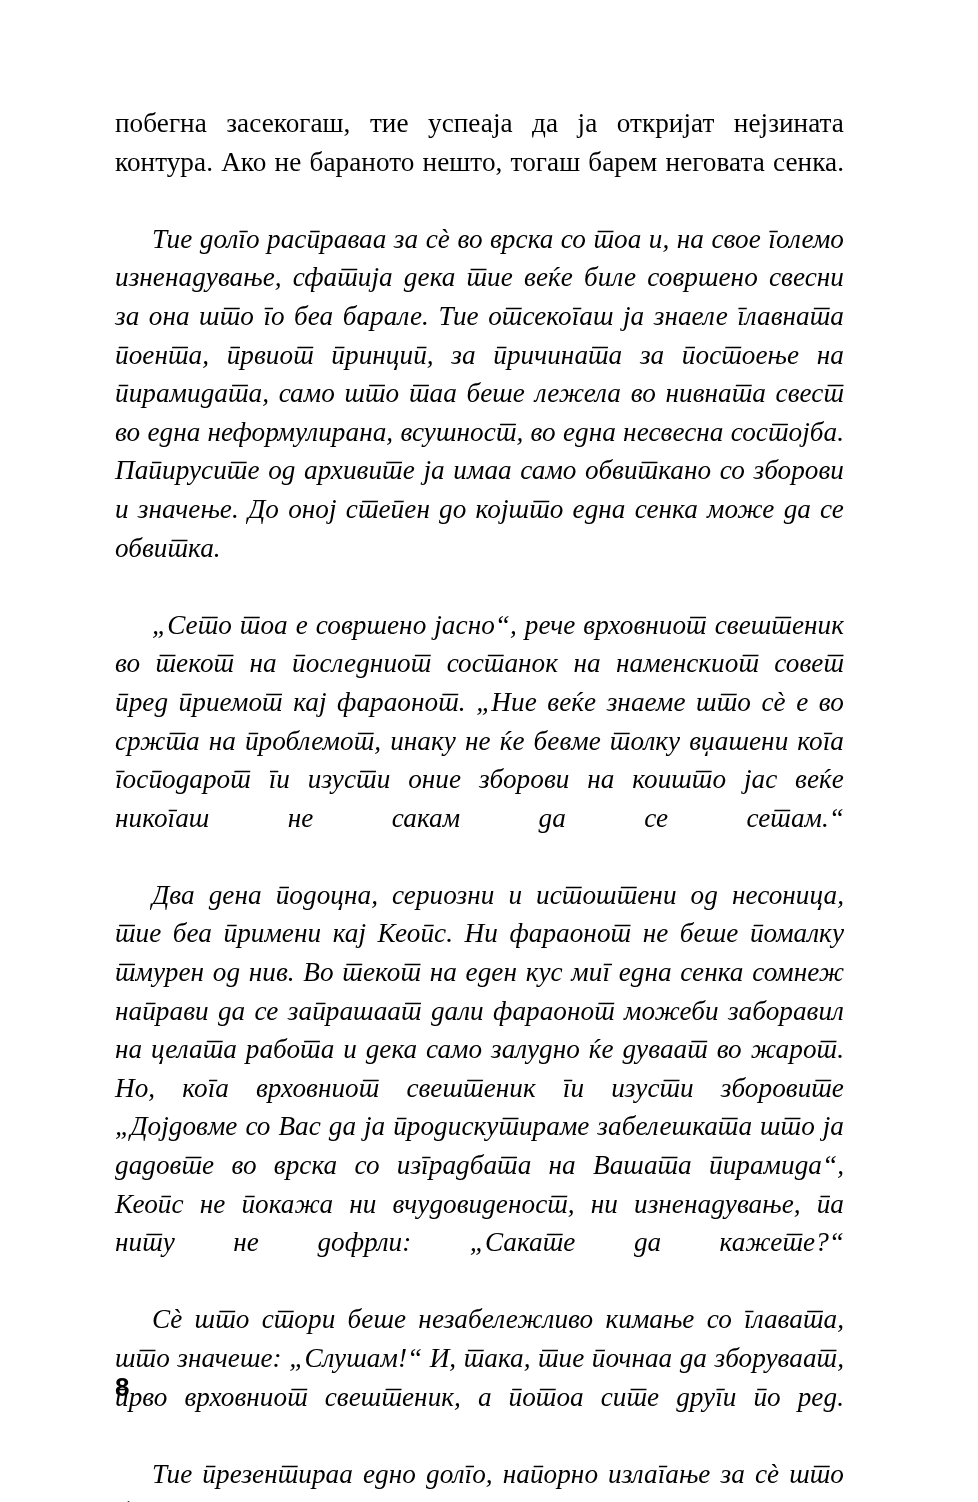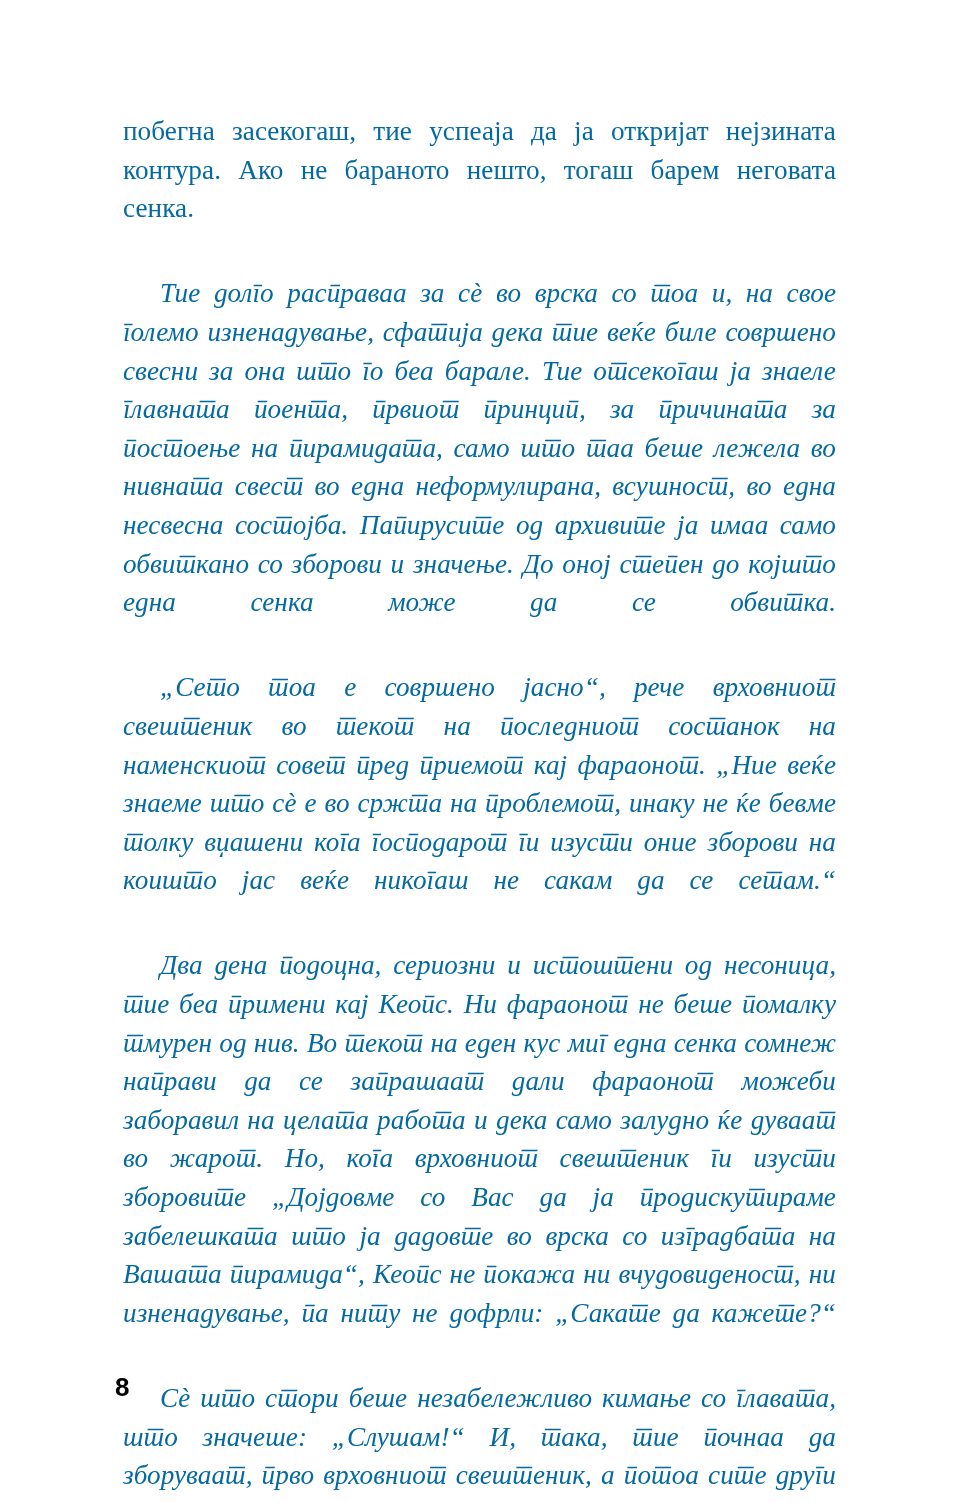--- a/index.html
+++ b/index.html
@@ -18,25 +18,25 @@
   }
 
   .text-block {
     position: absolute;
     left: 115px;
     top: 104px;
     width: 729px;
   }
 
   .para {
-    margin: 8px;
+    margin: 0;
     font-family: "Liberation Serif", "DejaVu Serif", serif;
     font-size: 27.2px;
     line-height: 38.6px;
-    color: #0369a1;
+    color: #000000;
     text-align: justify;
     text-justify: inter-word;
     -webkit-hyphens: none;
     hyphens: none;
     word-spacing: 0.01em;
     letter-spacing: 0.002em;
   }
 
   .para.indent {
     text-indent: 37px;

